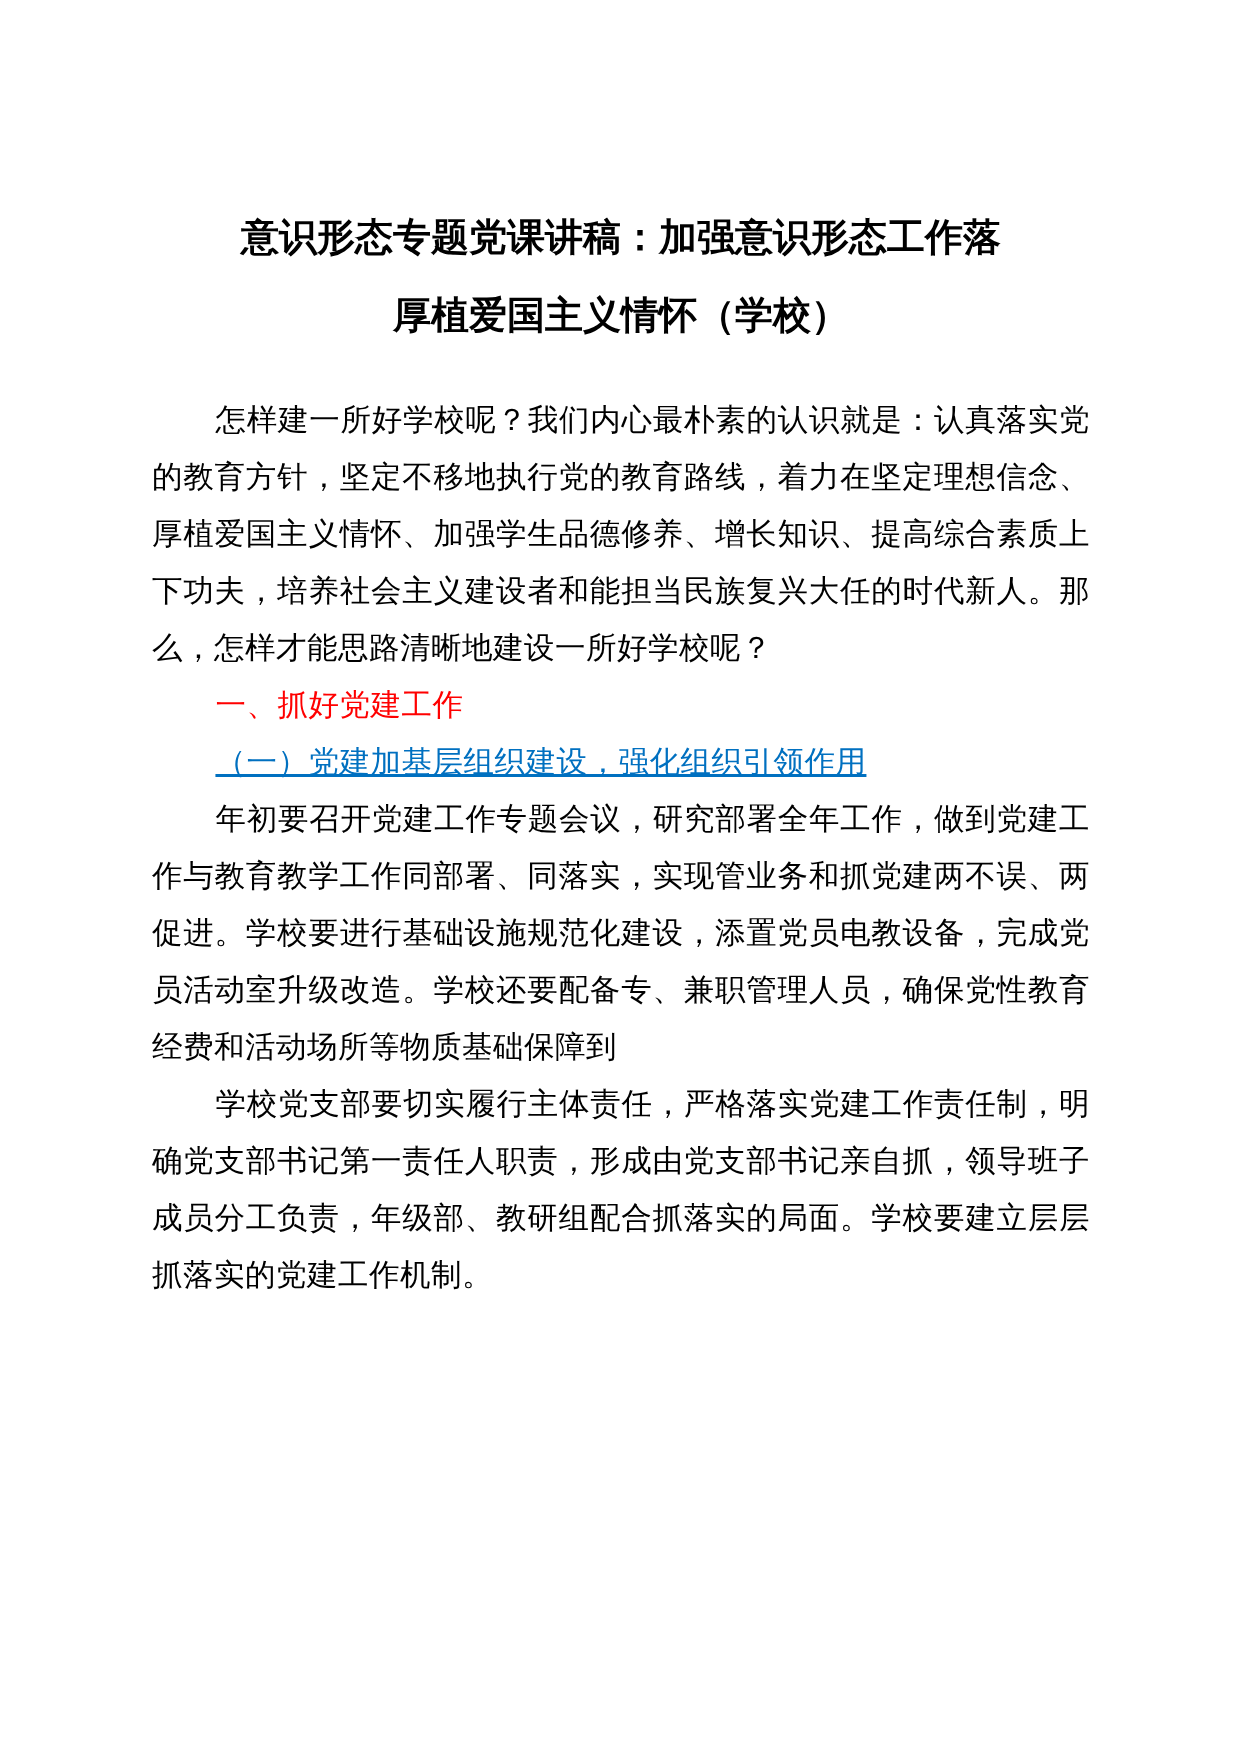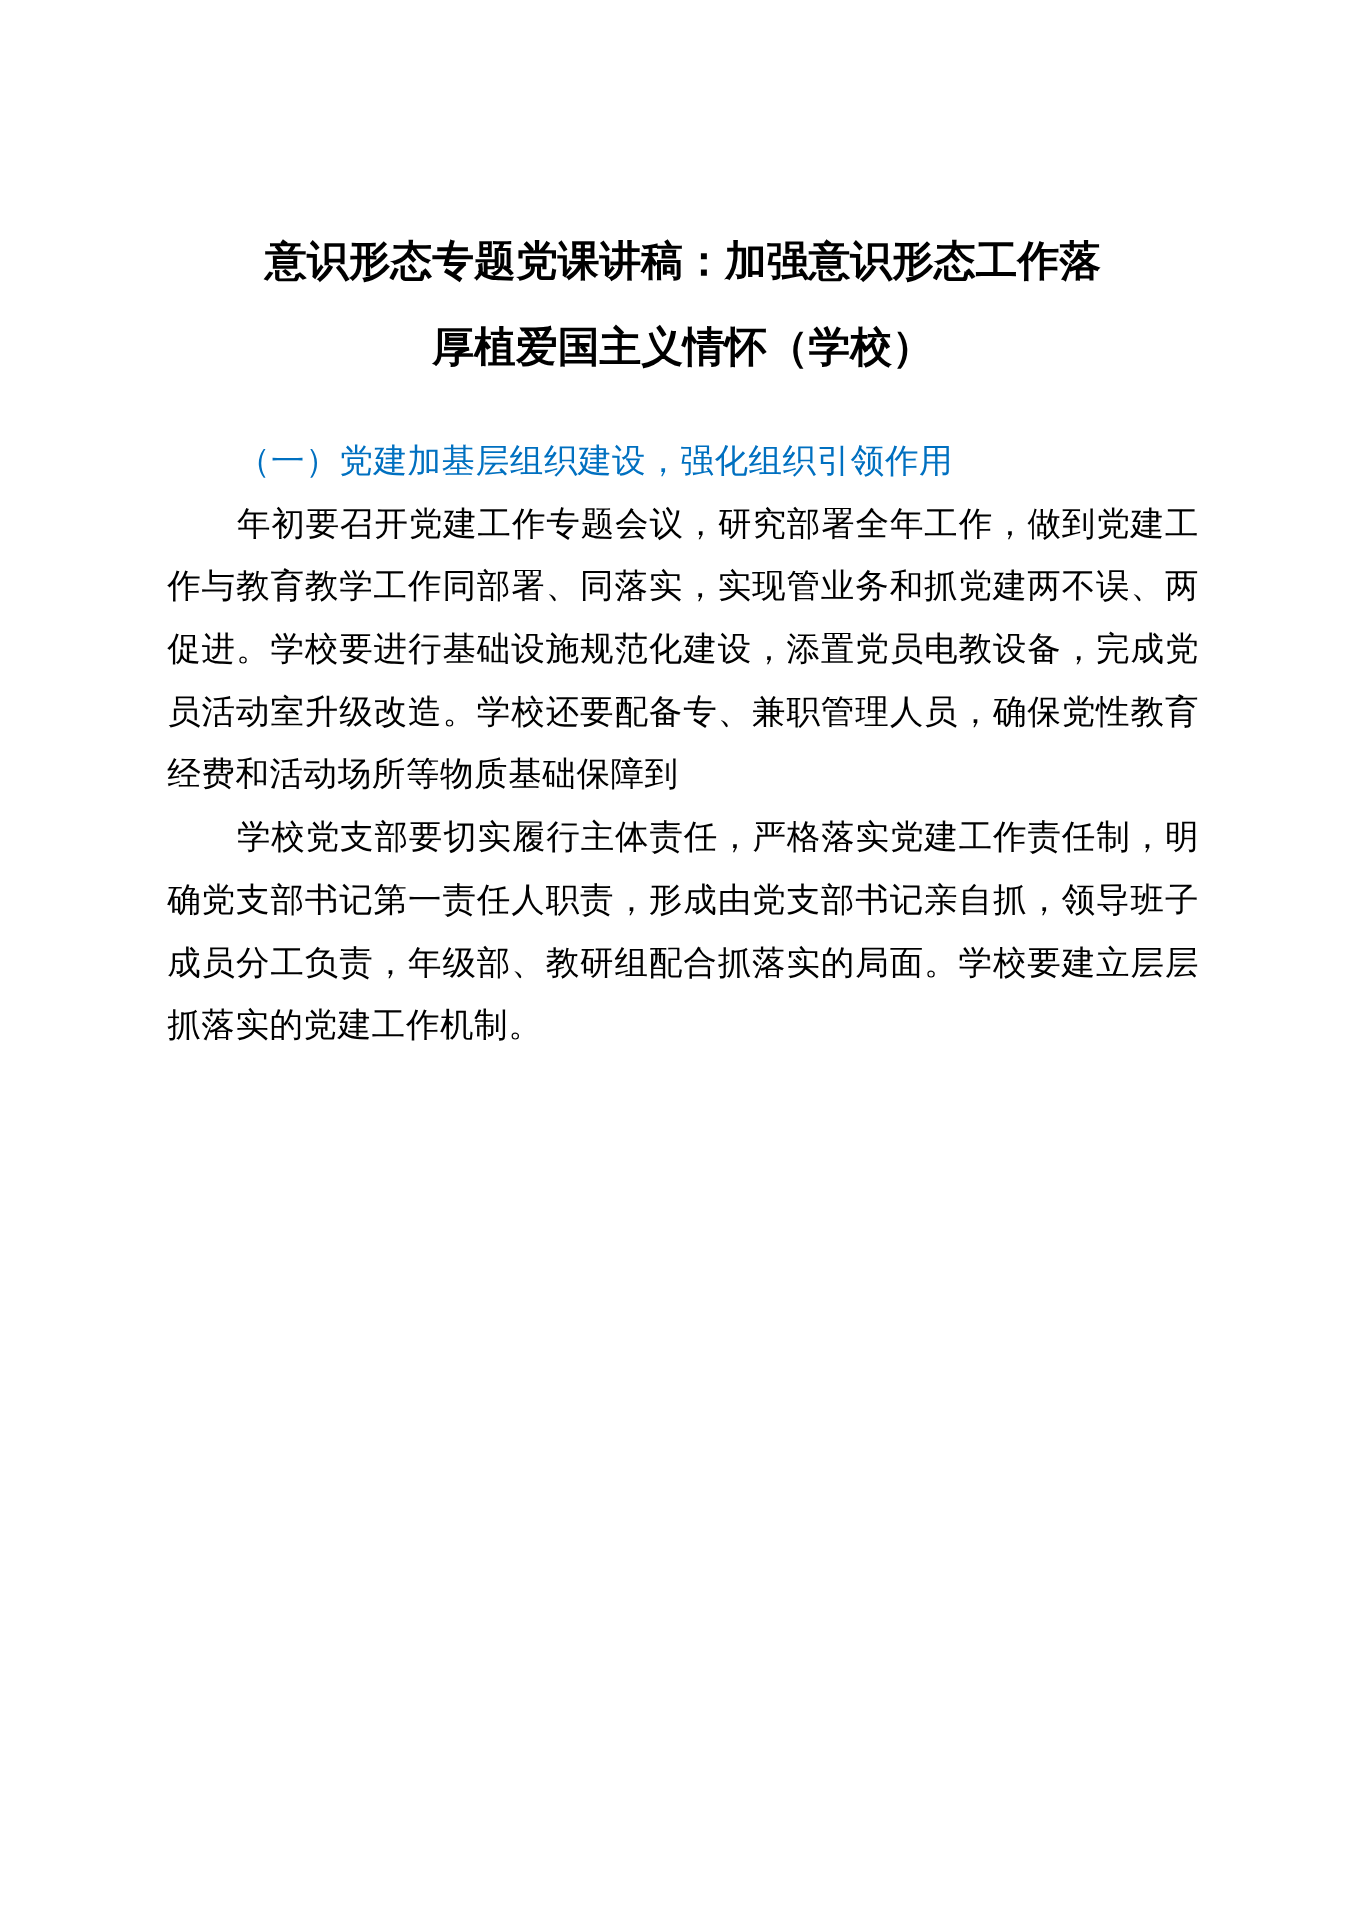--- a/index.html
+++ b/index.html
@@ -46,29 +46,32 @@
       margin: 0;
       text-indent: 2.08em;
       text-align: justify;
       text-align-last: left;
     }
     .h-red {
       color: #ff0000;
     }
     .h-blue {
       color: #0070c0;
+      text-decoration: underline;
     }
   </style>
 </head>
 <body>
 
 <div class="page">
   <h1 class="title">
     <div>意识形态专题党课讲稿：加强意识形态工作落</div>
     <div>厚植爱国主义情怀（学校）</div>
   </h1>
 
   <div class="body">
+    <p>怎样建一所好学校呢？我们内心最朴素的认识就是：认真落实党的教育方针，坚定不移地执行党的教育路线，着力在坚定理想信念、厚植爱国主义情怀、加强学生品德修养、增长知识、提高综合素质上下功夫，培养社会主义建设者和能担当民族复兴大任的时代新人。那么，怎样才能思路清晰地建设一所好学校呢？</p>
+    <p class="h-red">一、抓好党建工作</p>
     <p class="h-blue">（一）党建加基层组织建设，强化组织引领作用</p>
     <p>年初要召开党建工作专题会议，研究部署全年工作，做到党建工作与教育教学工作同部署、同落实，实现管业务和抓党建两不误、两促进。学校要进行基础设施规范化建设，添置党员电教设备，完成党员活动室升级改造。学校还要配备专、兼职管理人员，确保党性教育经费和活动场所等物质基础保障到</p>
     <p>学校党支部要切实履行主体责任，严格落实党建工作责任制，明确党支部书记第一责任人职责，形成由党支部书记亲自抓，领导班子成员分工负责，年级部、教研组配合抓落实的局面。学校要建立层层抓落实的党建工作机制。</p>
   </div>
 </div>
 
 </body></html>

